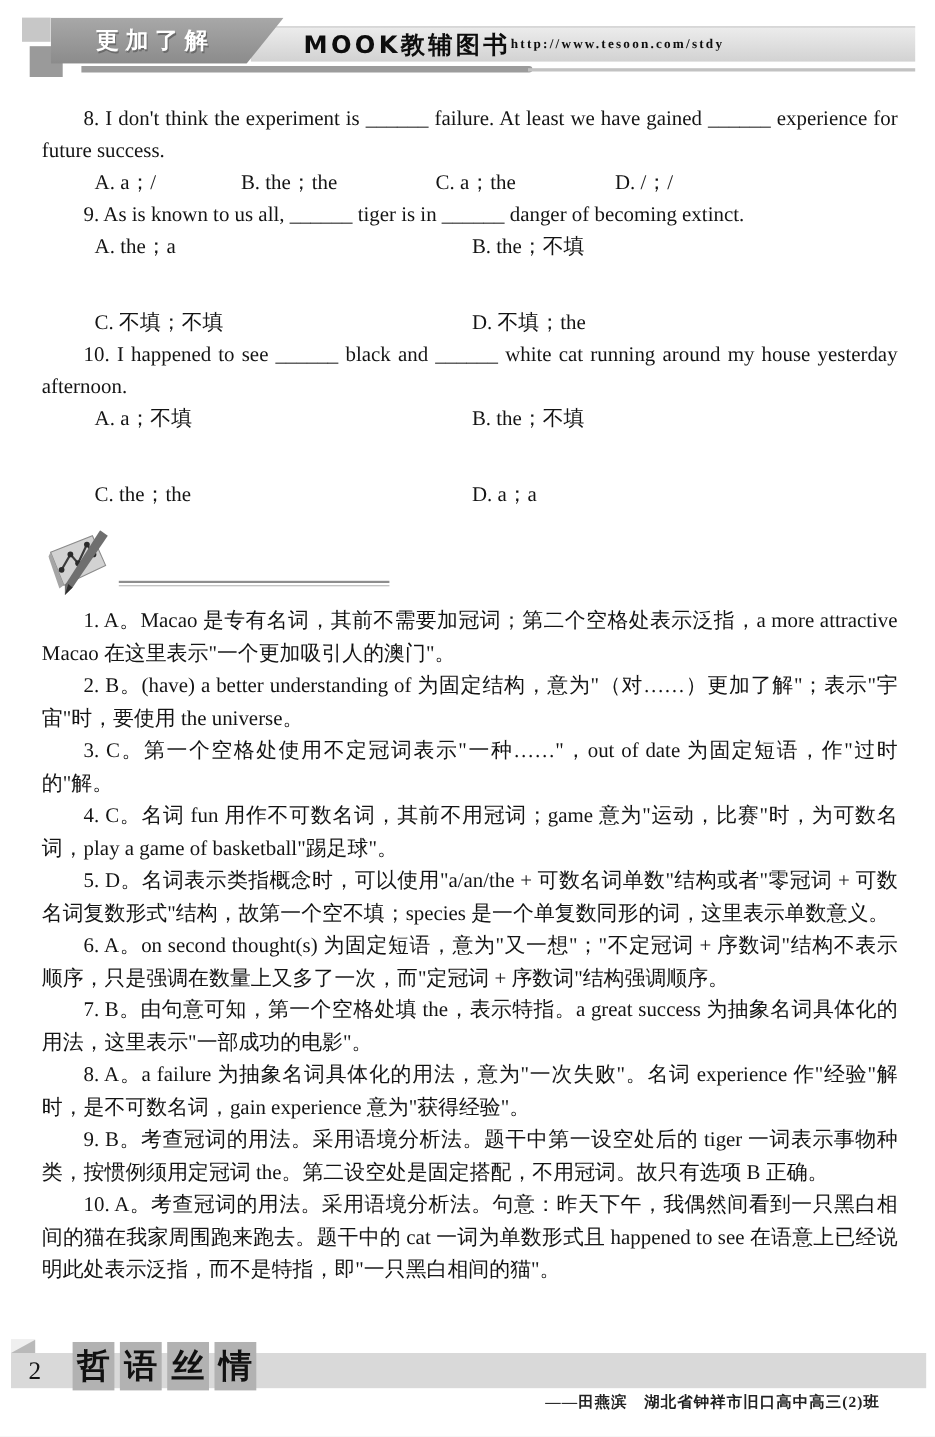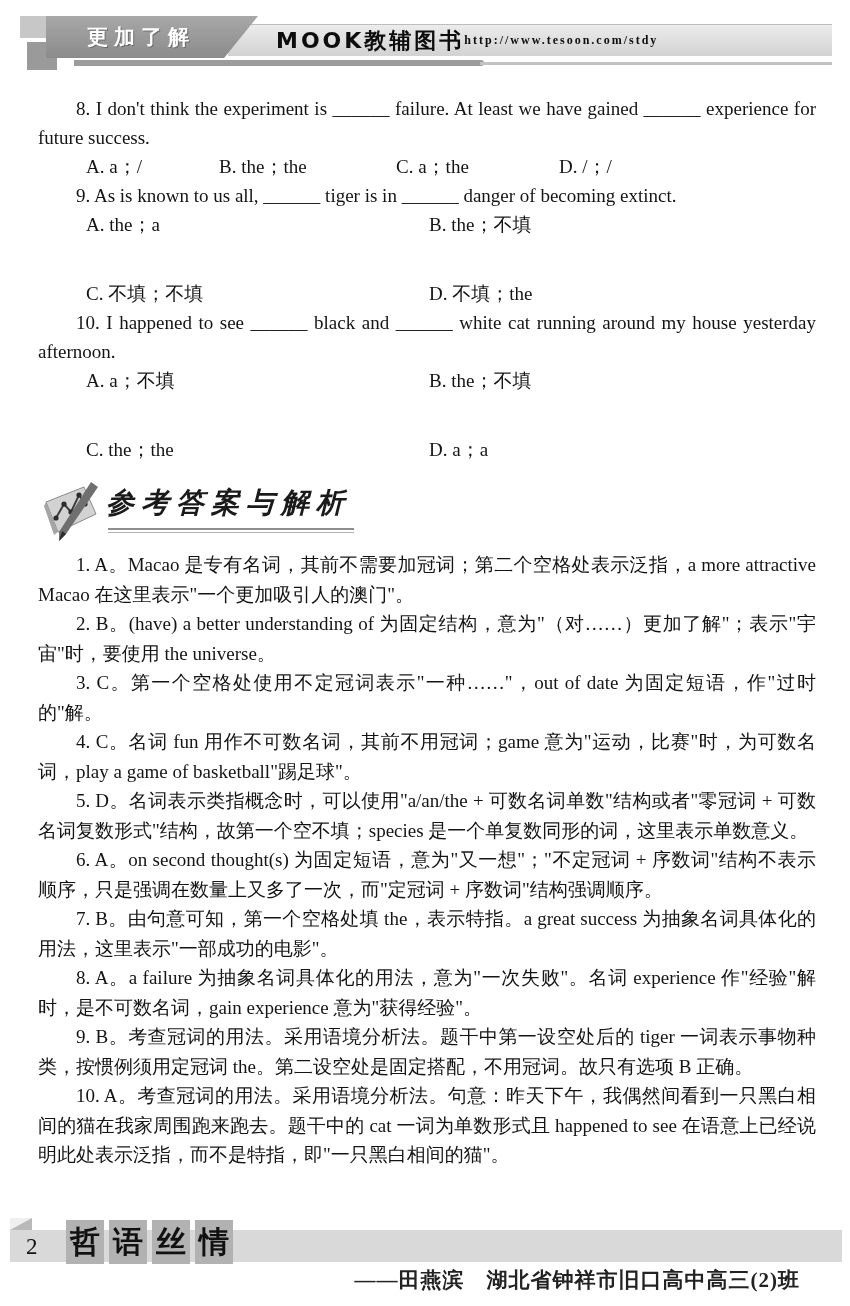--- a/index.html
+++ b/index.html
@@ -93,21 +93,21 @@
     display:flex; align-items:center; justify-content:center;
     font-size:30px; font-weight:bold; color:#111;
     font-family:"DejaVu Sans",sans-serif;
   }
   .quote {
     position:absolute; left:252px; top:16px;
     font-size:17.5px; font-weight:bold; letter-spacing:1px; color:#222;
   }
   .attribution {
     position:absolute; right:42px; top:48px;
-    font-size:21px; font-weight:bold; letter-spacing:1px; color:#222;
+    font-size:14px; font-weight:bold; letter-spacing:1px; color:#222;
   }
 </style>
 </head>
 <body>
 
 <div class="page">
 
   <div class="header">
     <div class="deco-sq1"></div>
     <div class="deco-sq2"></div>
@@ -156,21 +156,20 @@
           <polyline points="12,36 20,22 27,30 35,13 41,22" fill="none" stroke="#3c3c3c" stroke-width="2"></polyline>
           <circle cx="12" cy="36" r="2.6" fill="#2b2b2b"></circle>
           <circle cx="20" cy="22" r="2.6" fill="#2b2b2b"></circle>
           <circle cx="27" cy="30" r="2.6" fill="#2b2b2b"></circle>
           <circle cx="35" cy="13" r="2.6" fill="#2b2b2b"></circle>
           <circle cx="41" cy="22" r="2.6" fill="#2b2b2b"></circle>
           <polygon points="47,0 54,5 22,52 15,59 15,50" fill="#6f6f6f"></polygon>
           <polygon points="15,59 22,52 18,49" fill="#2e2e2e"></polygon>
         </svg>
       </span>
-      <span class="ans-title">参考答案与解析</span>
       <span class="ans-underline"></span>
     </div>
 
     <div class="expl">
       <p>1. A。Macao 是专有名词，其前不需要加冠词；第二个空格处表示泛指，a more attractive Macao 在这里表示"一个更加吸引人的澳门"。</p>
       <p>2. B。(have) a better understanding of 为固定结构，意为"（对……）更加了解"；表示"宇宙"时，要使用 the universe。</p>
       <p>3. C。第一个空格处使用不定冠词表示"一种……"，out of date 为固定短语，作"过时的"解。</p>
       <p>4. C。名词 fun 用作不可数名词，其前不用冠词；game 意为"运动，比赛"时，为可数名词，play a game of basketball"踢足球"。</p>
       <p>5. D。名词表示类指概念时，可以使用"a/an/the + 可数名词单数"结构或者"零冠词 + 可数名词复数形式"结构，故第一个空不填；species 是一个单复数同形的词，这里表示单数意义。</p>
       <p>6. A。on second thought(s) 为固定短语，意为"又一想"；"不定冠词 + 序数词"结构不表示顺序，只是强调在数量上又多了一次，而"定冠词 + 序数词"结构强调顺序。</p>

